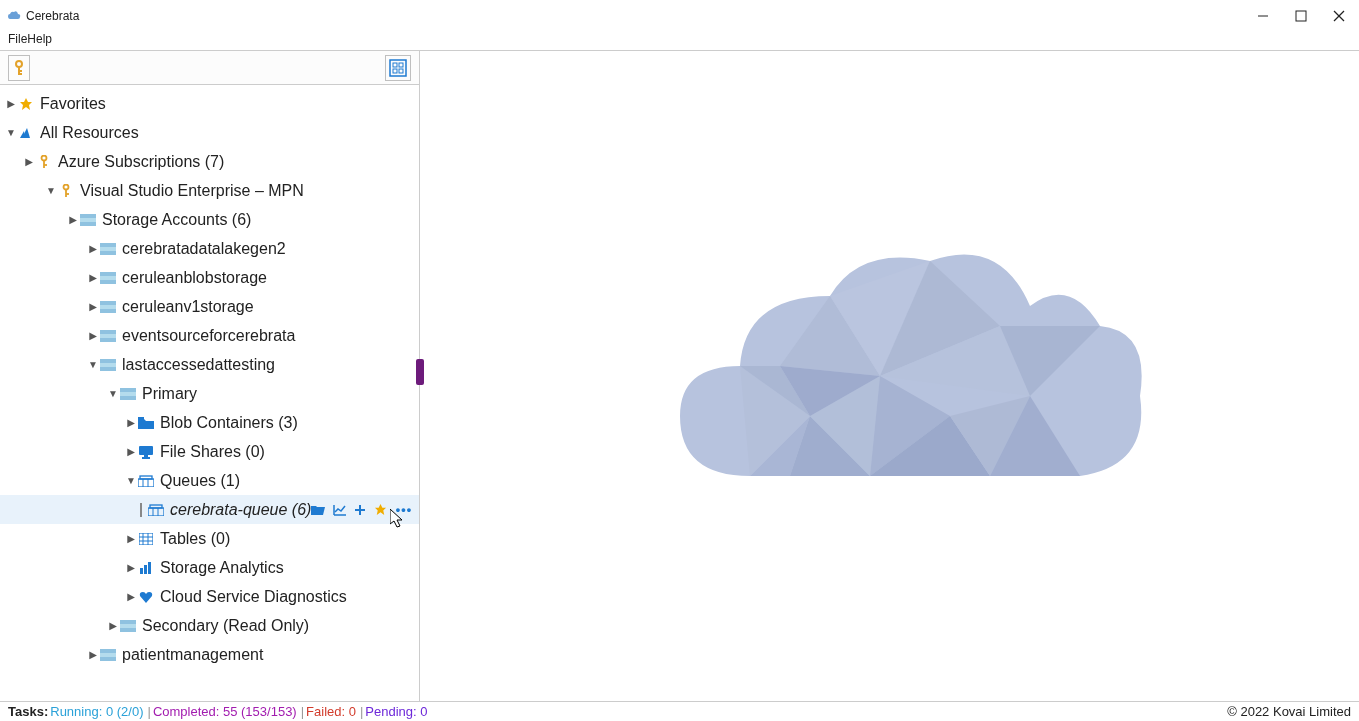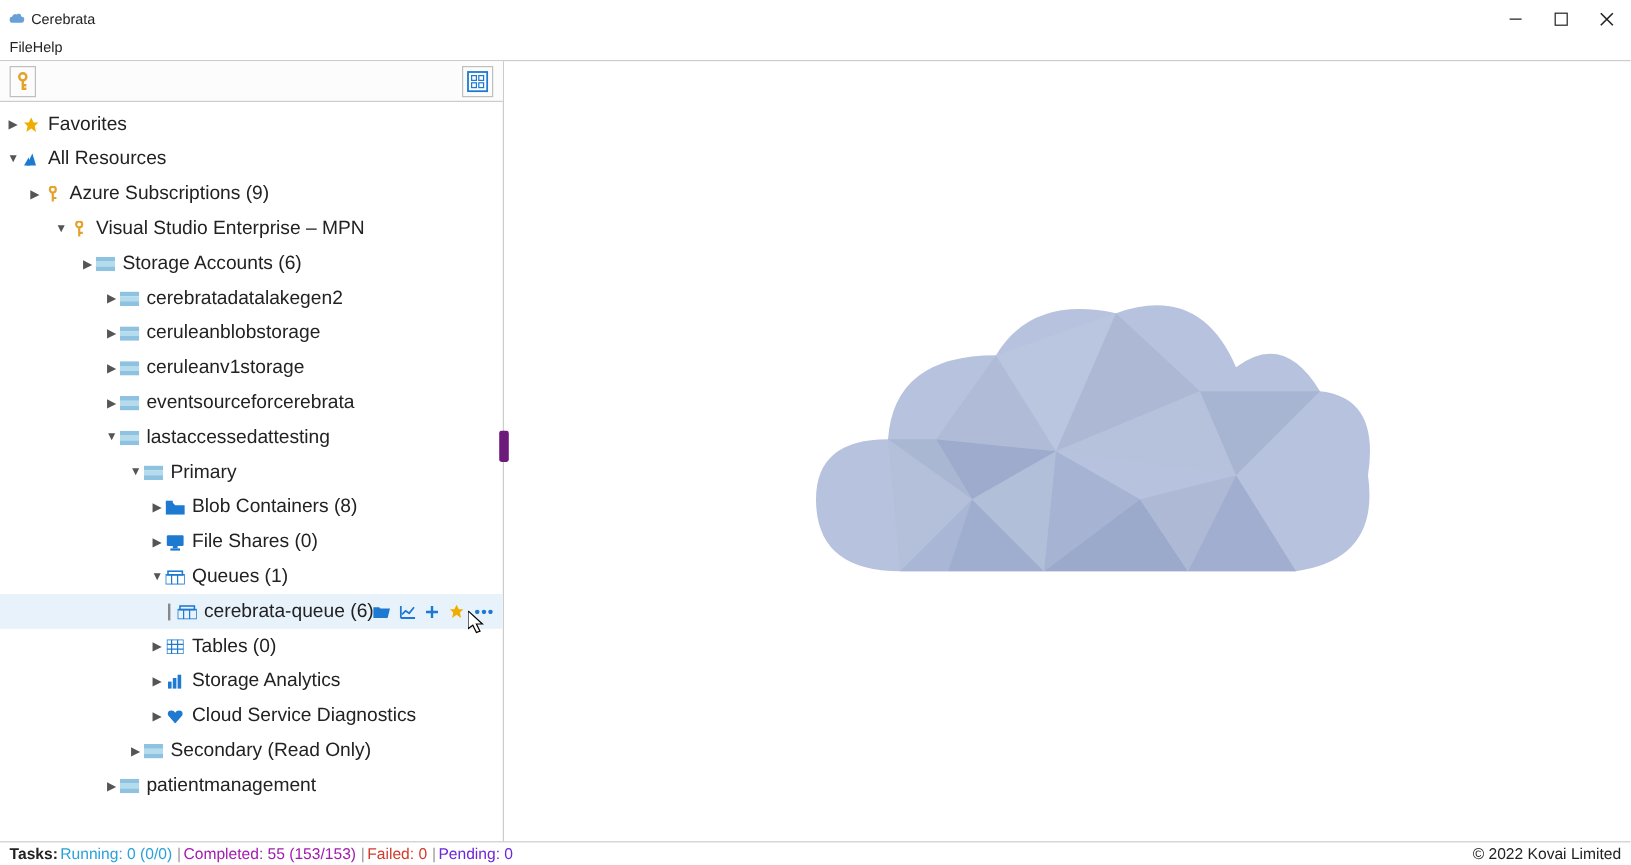--- a/index.html
+++ b/index.html
@@ -42,21 +42,21 @@
 .node .actions .dots { color:#1e7ad1; font-weight:bold; letter-spacing:1px; }
 
 
 .l0 { padding-left:4px; }
 .l1 { padding-left:22px; }
 .l2 { padding-left:44px; }
 .l3 { padding-left:66px; }
 .l4 { padding-left:86px; }
 .l5 { padding-left:106px; }
 .l6 { padding-left:124px; }
-.l7 { padding-left:140px; }
+.l7 { padding-left:140px;font-style:italic; }
 
 
 svg { display:block; }
 
 
 .statusbar { position:absolute; left:0; right:0; bottom:0; height:20px; border-top:1px solid #ccc; display:flex; align-items:center; padding:0 8px; font-size:12px; background:#fff;}
 .statusbar .seg { margin-right:2px; }
 .statusbar .tasks { color:#222; font-weight:bold; }
 .statusbar .run { color:#2aa1d8; }
 .statusbar .comp { color:#a21caf; }
@@ -155,21 +155,21 @@
 
       <div class="node l1">
         <span class="arrow">▶</span>
         <span class="ico">
             <svg width="10" height="14" viewBox="0 0 10 14">
               <circle cx="5" cy="3" r="2.5" fill="none" stroke="#e3a22a" stroke-width="1.8"></circle>
               <line x1="5" y1="5" x2="5" y2="13" stroke="#e3a22a" stroke-width="1.8"></line>
               <line x1="5" y1="10" x2="8" y2="10" stroke="#e3a22a" stroke-width="1.8"></line>
             </svg>
           </span>
-        <span class="lbl">Azure Subscriptions (9)</span>
+        <span class="lbl">Azure Subscriptions (7)</span>
       </div>
 
       <div class="node l2">
         <span class="arrow">▼</span>
         <span class="ico">
             <svg width="10" height="14" viewBox="0 0 10 14">
               <circle cx="5" cy="3" r="2.5" fill="none" stroke="#e3a22a" stroke-width="1.8"></circle>
               <line x1="5" y1="5" x2="5" y2="13" stroke="#e3a22a" stroke-width="1.8"></line>
               <line x1="5" y1="10" x2="8" y2="10" stroke="#e3a22a" stroke-width="1.8"></line>
             </svg>
@@ -262,21 +262,21 @@
       </div>
 
       <div class="node l6">
         <span class="arrow">▶</span>
         <span class="ico">
             <svg width="16" height="12" viewBox="0 0 16 12">
               <path d="M0 2 L6 2 L8 4 L16 4 L16 12 L0 12 Z" fill="#1e7ad1"></path>
               <rect x="0" y="0" width="6" height="3" fill="#1e7ad1"></rect>
             </svg>
           </span>
-        <span class="lbl">Blob Containers (8)</span>
+        <span class="lbl">Blob Containers (3)</span>
       </div>
 
       <div class="node l6">
         <span class="arrow">▶</span>
         <span class="ico">
             <svg width="16" height="14" viewBox="0 0 16 14">
               <rect x="1" y="1" width="14" height="9" fill="#1e7ad1" rx="1"></rect>
               <rect x="6" y="10" width="4" height="2" fill="#1e7ad1"></rect>
               <rect x="4" y="12" width="8" height="2" fill="#1e7ad1"></rect>
             </svg>
@@ -419,21 +419,21 @@
         <polygon points="110,150 180,200 120,260" fill="#b4c0da"></polygon>
         <polygon points="110,150 150,150 180,200" fill="#aab7d3"></polygon>
         <polygon points="150,150 250,160 180,200" fill="#9eabcd"></polygon>
       </g>
     </svg>
   </div>
 </div>
 
 <div class="statusbar">
   <span class="seg tasks"><span>Tasks</span>:</span>
-  <span class="seg run">Running: 0 (0/0)</span>
+  <span class="seg run">Running: 0 (2/0)</span>
   <span class="sep">|</span>
   <span class="seg comp">Completed: 55 (153/153)</span>
   <span class="sep">|</span>
   <span class="seg fail">Failed: 0</span>
   <span class="sep">|</span>
   <span class="seg pend">Pending: 0</span>
   <span class="copy">© 2022 Kovai Limited</span>
 </div>
 
 <svg class="cursor" width="16" height="20" viewBox="0 0 16 20">

